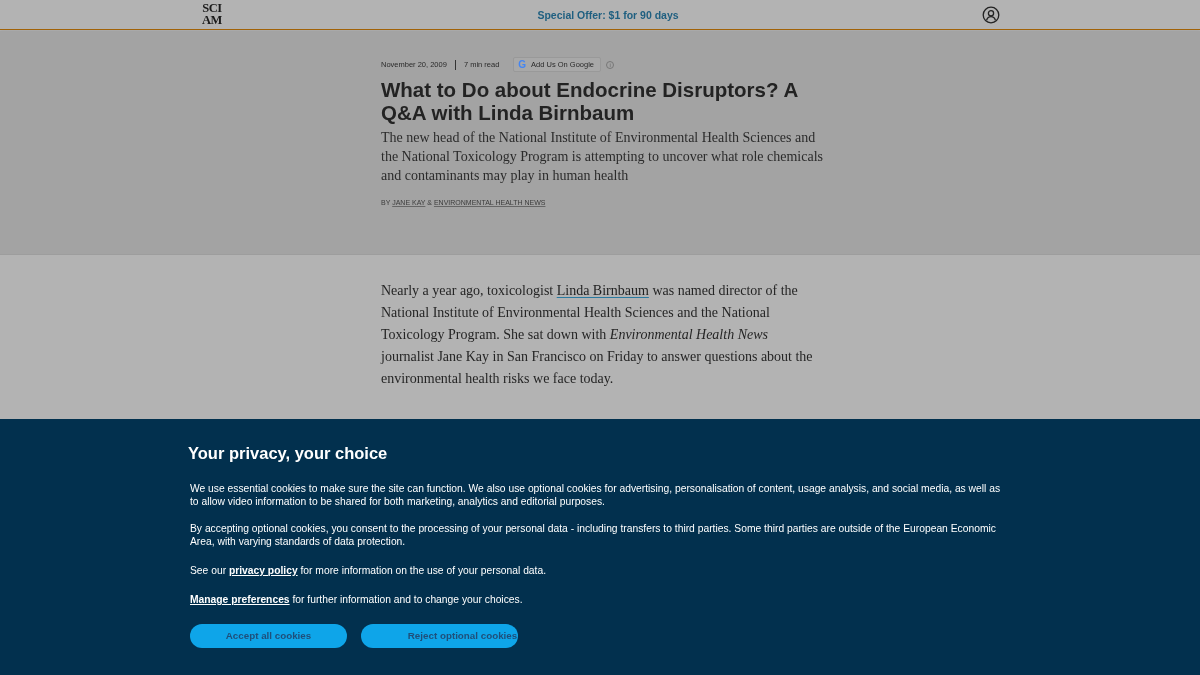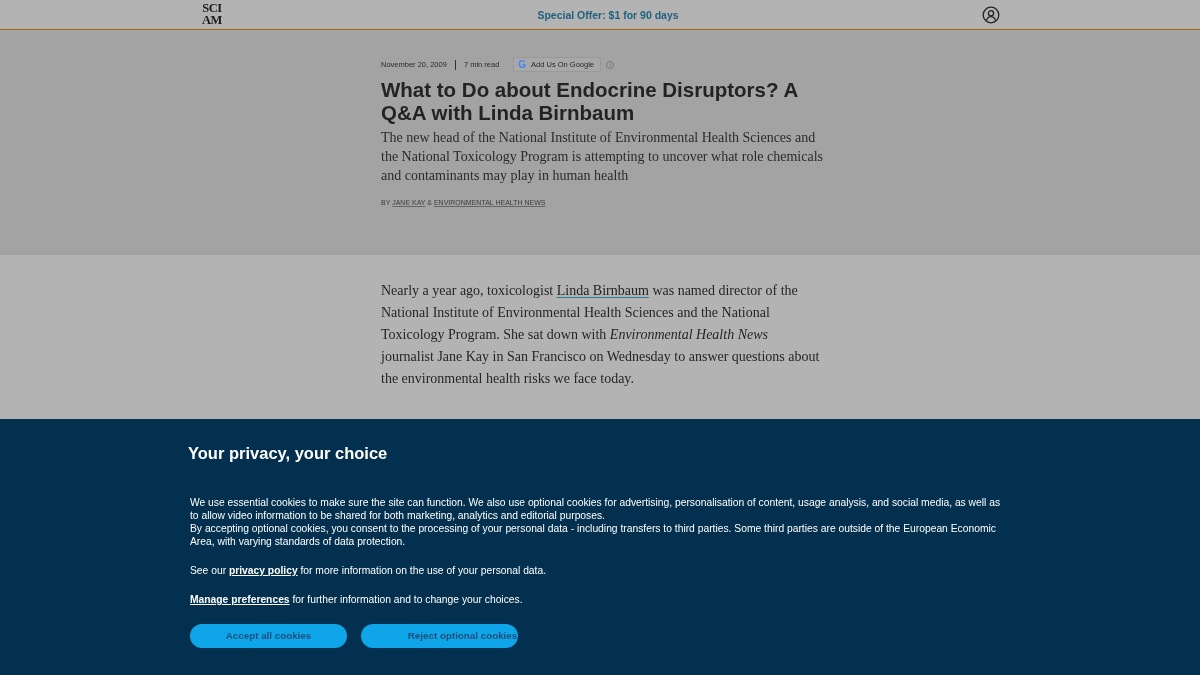--- a/index.html
+++ b/index.html
@@ -23,21 +23,21 @@
   .dek { position: absolute; left: 381px; top: 97px; width: 445px; font-family: "Liberation Serif", serif; font-size: 14px; line-height: 19px; color: #2b2b2b; }
   .byline { position: absolute; left: 381px; top: 168px; font-size: 7px; color: #3c3c3c; }
   .byline a { color: #3c3c3c; text-decoration: underline; text-decoration-color: #666; }
 
   .body { position: absolute; left: 381px; top: 280px; width: 440px; font-family: "Liberation Serif", serif; font-size: 14px; line-height: 22px; color: #252525; }
   .body a { color: #1e1e1e; text-decoration: underline; text-decoration-color: #2a7aa0; text-underline-offset: 2px; }
 
   .consent { position: absolute; left: 0; top: 419px; width: 1200px; height: 256px; background: #02304e; color: #fff; }
   .consent h2 { position: absolute; left: 188px; top: 25px; font-size: 16.5px; font-weight: bold; color: #ffffff; }
   .consent p { position: absolute; left: 190px; width: 820px; font-size: 10.3px; line-height: 13px; color: #ffffff; }
-  .consent .p1 { top: 63px; margin-top: 14px; }
+  .consent .p1 { top: 63px; }
   .consent .p2 { top: 103px; }
   .consent .p3 { top: 145px; }
   .consent .p4 { top: 174px; }
   .consent a { color: #fff; font-weight: bold; text-decoration: underline; }
   .btn { position: absolute; top: 205px; height: 24px; width: 157px; background: #0ea5e9; border-radius: 12px; color: #1f4f7a; font-size: 9.8px; font-weight: bold; text-align: center; line-height: 24px; border: none; }
   .btn.accept { left: 190px; }
   .btn.reject { left: 361px; padding-left: 46px; }
 </style>
 </head>
 <body>
@@ -72,21 +72,21 @@
   <p class="dek">The new head of the National Institute of Environmental Health Sciences and the National Toxicology Program is attempting to uncover what role chemicals and contaminants may play in human health</p>
   <div class="byline">
     <span>BY</span>
     <a>JANE KAY</a>
     <span>&amp;</span>
     <a>ENVIRONMENTAL HEALTH NEWS</a>
   </div>
 </div>
 
 <div class="body">
-  <p><span>Nearly a year ago, toxicologist </span><a>Linda Birnbaum</a><span> was named director of the National Institute of Environmental Health Sciences and the National Toxicology Program. She sat down with </span><em>Environmental Health News</em><span> journalist Jane Kay in San Francisco on Wednesday to answer questions about the environmental health risks we face today.</span></p>
+  <p><span>Nearly a year ago, toxicologist </span><a>Linda Birnbaum</a><span> was named director of the National Institute of Environmental Health Sciences and the National Toxicology Program. She sat down with </span><em>Environmental Health News</em><span> journalist Jane Kay in San Francisco on Friday to answer questions about the environmental health risks we face today.</span></p>
 </div>
 
 <div class="consent">
   <h2>Your privacy, your choice</h2>
   <p class="p1">We use essential cookies to make sure the site can function. We also use optional cookies for advertising, personalisation of content, usage analysis, and social media, as well as to allow video information to be shared for both marketing, analytics and editorial purposes.</p>
   <p class="p2">By accepting optional cookies, you consent to the processing of your personal data - including transfers to third parties. Some third parties are outside of the European Economic Area, with varying standards of data protection.</p>
   <p class="p3"><span>See our </span><a>privacy policy</a><span> for more information on the use of your personal data.</span></p>
   <p class="p4"><a>Manage preferences</a><span> for further information and to change your choices.</span></p>
   <button class="btn accept">Accept all cookies</button>
   <button class="btn reject">Reject optional cookies</button>

